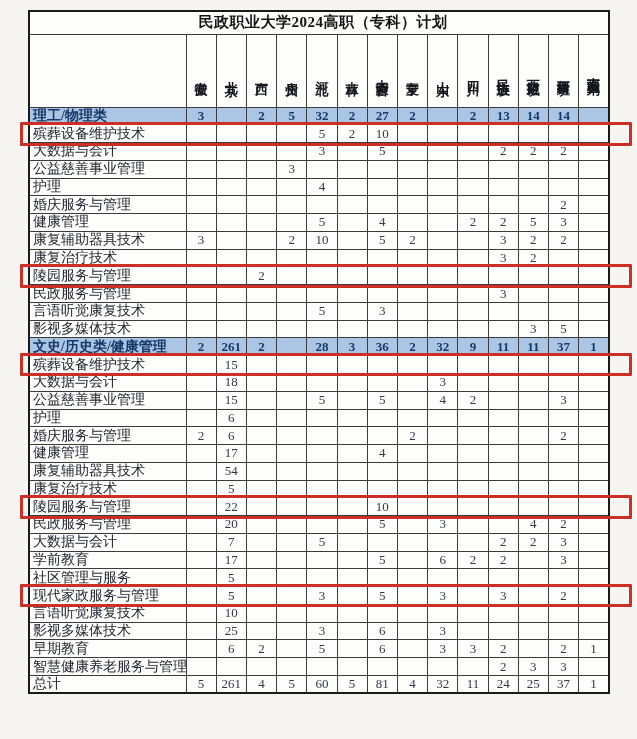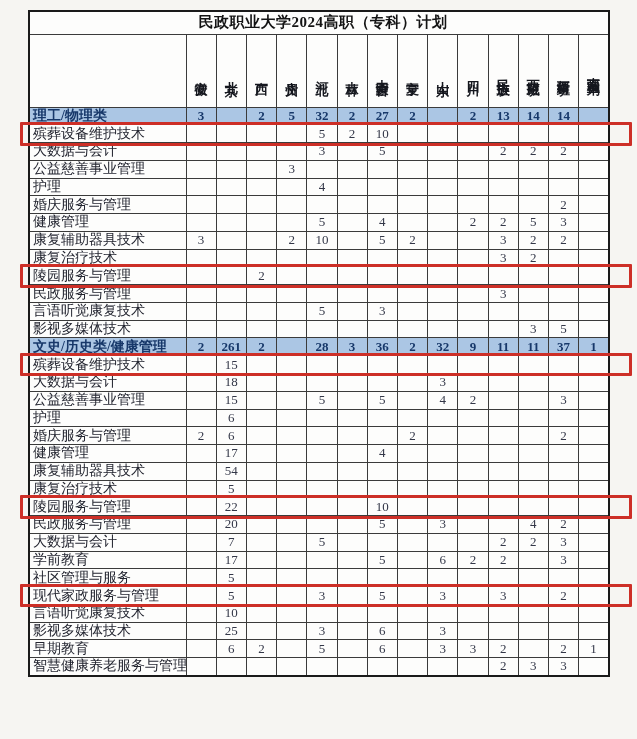--- a/index.html
+++ b/index.html
@@ -667,20 +667,37 @@
           <td class="num"></td>
           <td class="num"></td>
           <td class="num"></td>
           <td class="num"></td>
           <td class="num"></td>
           <td class="num">2</td>
           <td class="num">3</td>
           <td class="num">3</td>
           <td class="num"></td>
         </tr>
+        <tr class="total">
+          <td class="label">总计</td>
+          <td class="num">5</td>
+          <td class="num">261</td>
+          <td class="num">4</td>
+          <td class="num">5</td>
+          <td class="num">60</td>
+          <td class="num">5</td>
+          <td class="num">81</td>
+          <td class="num">4</td>
+          <td class="num">32</td>
+          <td class="num">11</td>
+          <td class="num">24</td>
+          <td class="num">25</td>
+          <td class="num">37</td>
+          <td class="num">1</td>
+        </tr>
       </tbody>
   </table>
   <div id="overlays">
       <div class="redbox" style="left: 20px; width: 612px; top: 121.766px; height: 23.7656px;"></div>
       <div class="redbox" style="left: 20px; width: 612px; top: 263.891px; height: 23.7656px;"></div>
       <div class="redbox" style="left: 20px; width: 612px; top: 352.719px; height: 23.7656px;"></div>
       <div class="redbox" style="left: 20px; width: 612px; top: 494.844px; height: 23.7656px;"></div>
       <div class="redbox" style="left: 20px; width: 612px; top: 583.672px; height: 23.7656px;"></div>
     </div>
 </div>

